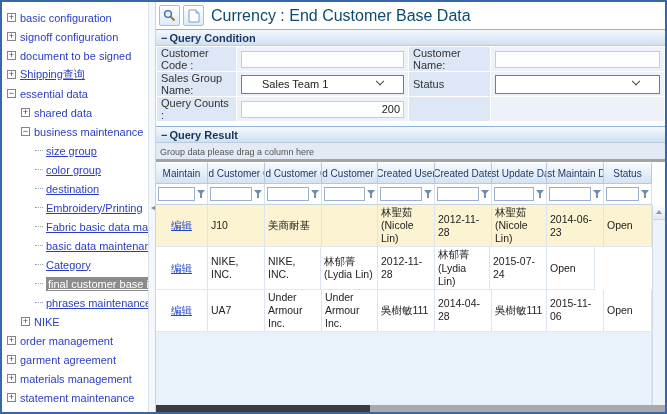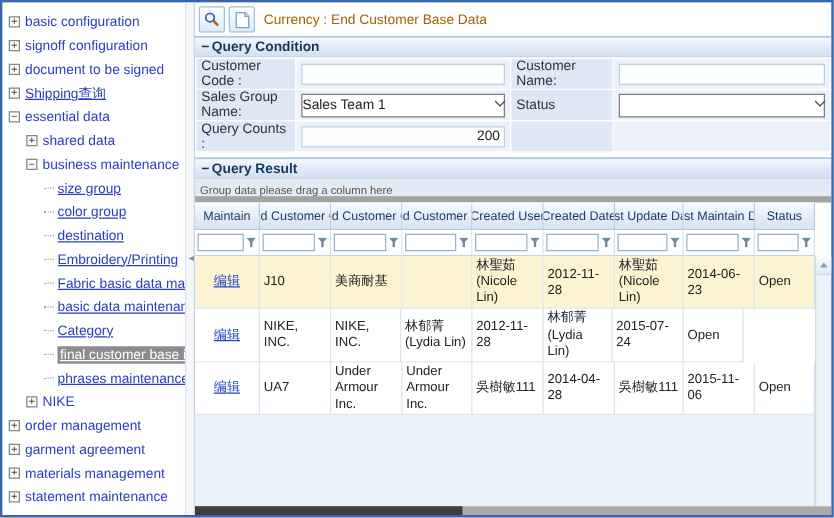--- a/index.html
+++ b/index.html
@@ -32,21 +32,21 @@
   
   .main { flex:1; display:flex; flex-direction:column; background:#fff; min-width:0; }
 
   .toolbar { height:27px; flex:none; display:flex; align-items:center; padding-left:3px; }
   .tbtn {
     width:21px; height:21px; margin-right:3px; flex:none;
     border:1px solid #9fc0e0; border-radius:2px;
     background:linear-gradient(#ffffff,#ddebf8);
     display:flex; align-items:center; justify-content:center; cursor:pointer;
   }
-  .page-title { margin-left:4px; font-size:11px; color:#a16207; white-space:nowrap; }
+  .page-title { margin-left:4px; font-size:16px; color:#0c4a6e; white-space:nowrap; }
 
   .sec-hdr {
     height:17px; flex:none; display:flex; align-items:center; padding-left:5px;
     background:linear-gradient(#f3f8fd,#d2e0f0);
     border-top:1px solid #8fb4d9; border-bottom:1px solid #b7cde2;
     font-size:11px; font-weight:bold; color:#17365d;
   }
   .sec-hdr .minus { margin-right:2px; font-weight:bold; }
 
   
@@ -57,29 +57,29 @@
   td.ffield { background:#edf2fa; }
   td.ffield.c2 { width:172px; }
   .tin {
     width:100%; height:17px; border:1px solid #b9cfe4; background:#fdfefe;
     font-family:inherit; font-size:11px; padding:0 3px; color:#222;
   }
   .tin.num { text-align:right; }
   .fsel {
     width:100%; height:19px; border:1px solid #7b7b7b; background:#fff;
     display:flex; align-items:center; justify-content:space-between;
-    font-size:11px; color:#222; padding:0 0; cursor:pointer;
+    font-size:11px; color:#222; padding:0 20px; cursor:pointer;
   }
   .chev { width:6px; height:6px; border-right:1px solid #444; border-bottom:1px solid #444; transform:rotate(45deg) translate(-2px,-2px); flex:none; }
   .formgap { height:4px; flex:none; background:#fff; }
 
   
   .grid { flex:1; display:flex; flex-direction:column; min-height:0; }
   .group-bar {
-    height:19px; flex:none; background:#e3eaf3; border-bottom:5px solid #a3a3a3;
+    height:19px; flex:none; background:#e3eaf3; border-bottom:3px solid #a3a3a3;
     font-size:9px; color:#555; line-height:18px; padding-left:4px;
   }
   .hdr-row, .filter-row, .data-row { display:flex; flex:none; }
   .hcell {
     height:22px; background:linear-gradient(#f6faff,#d5e2f2);
     border-right:1px solid #b9c9dd; border-bottom:1px solid #b9c9dd; border-top:1px solid #fff;
     font-size:10px; color:#1f3c68; display:flex; align-items:center; justify-content:center;
     white-space:nowrap; overflow:hidden; flex:none; cursor:pointer;
   }
   .fcell {

